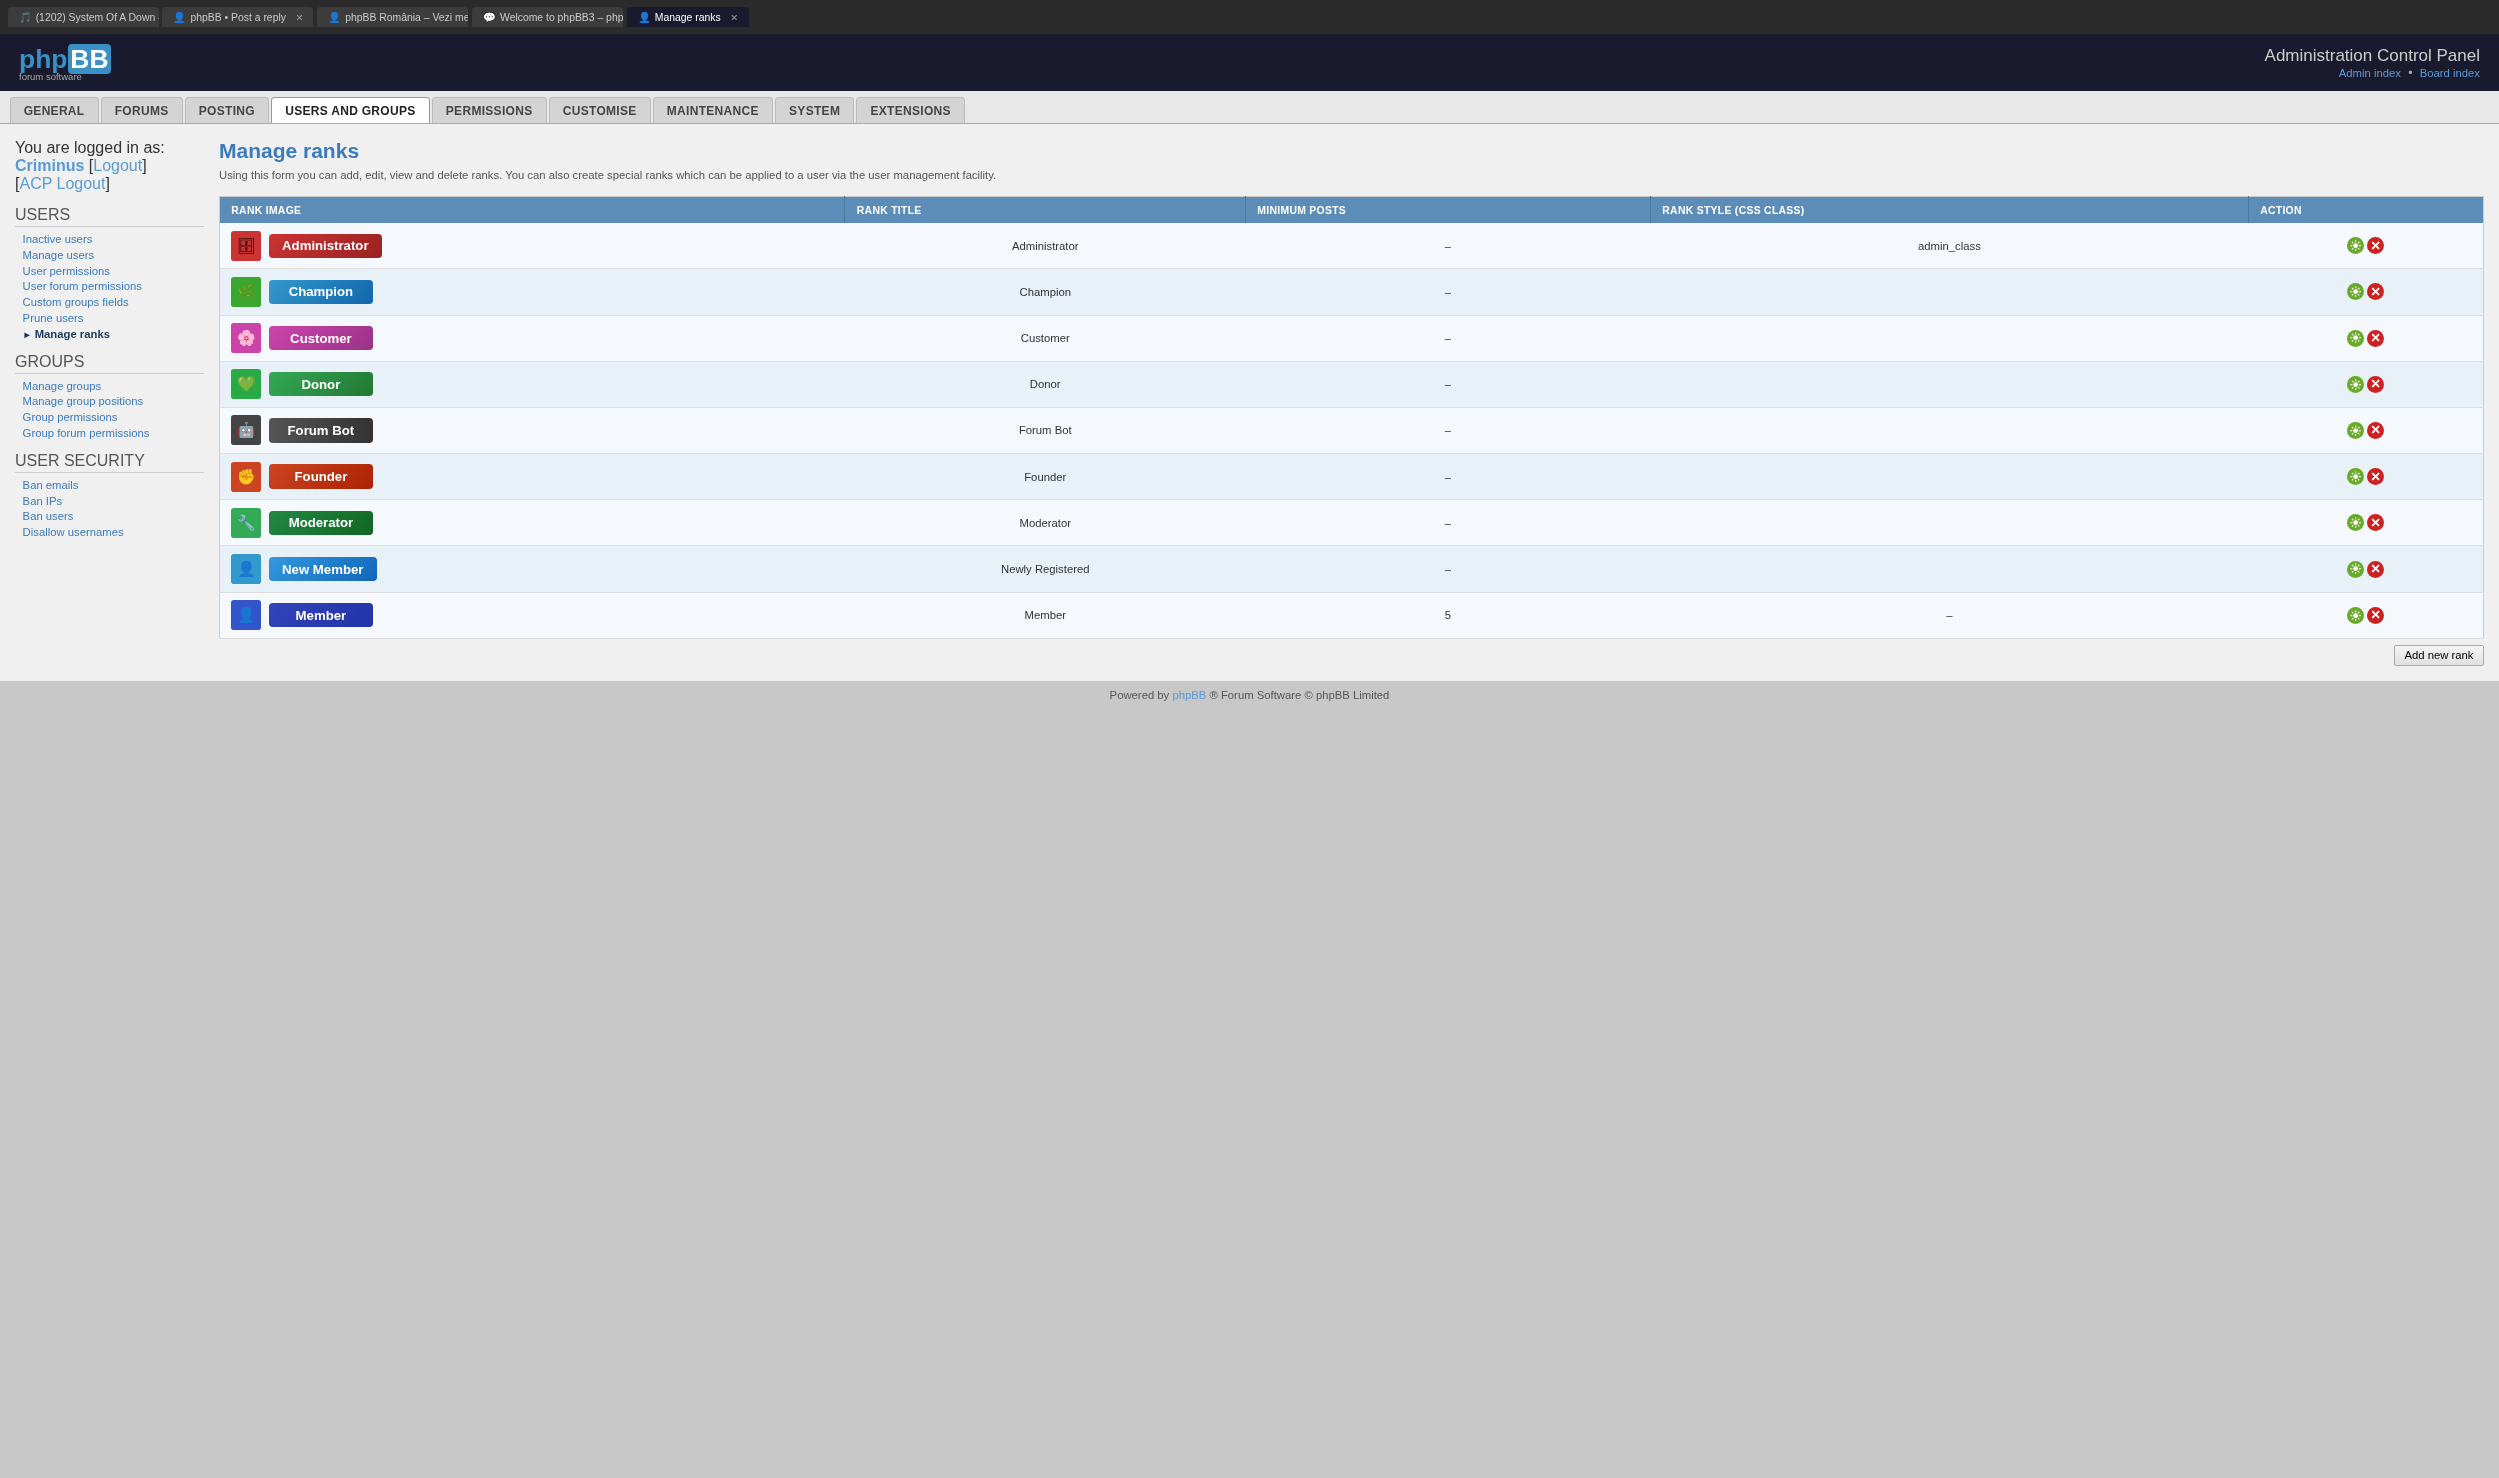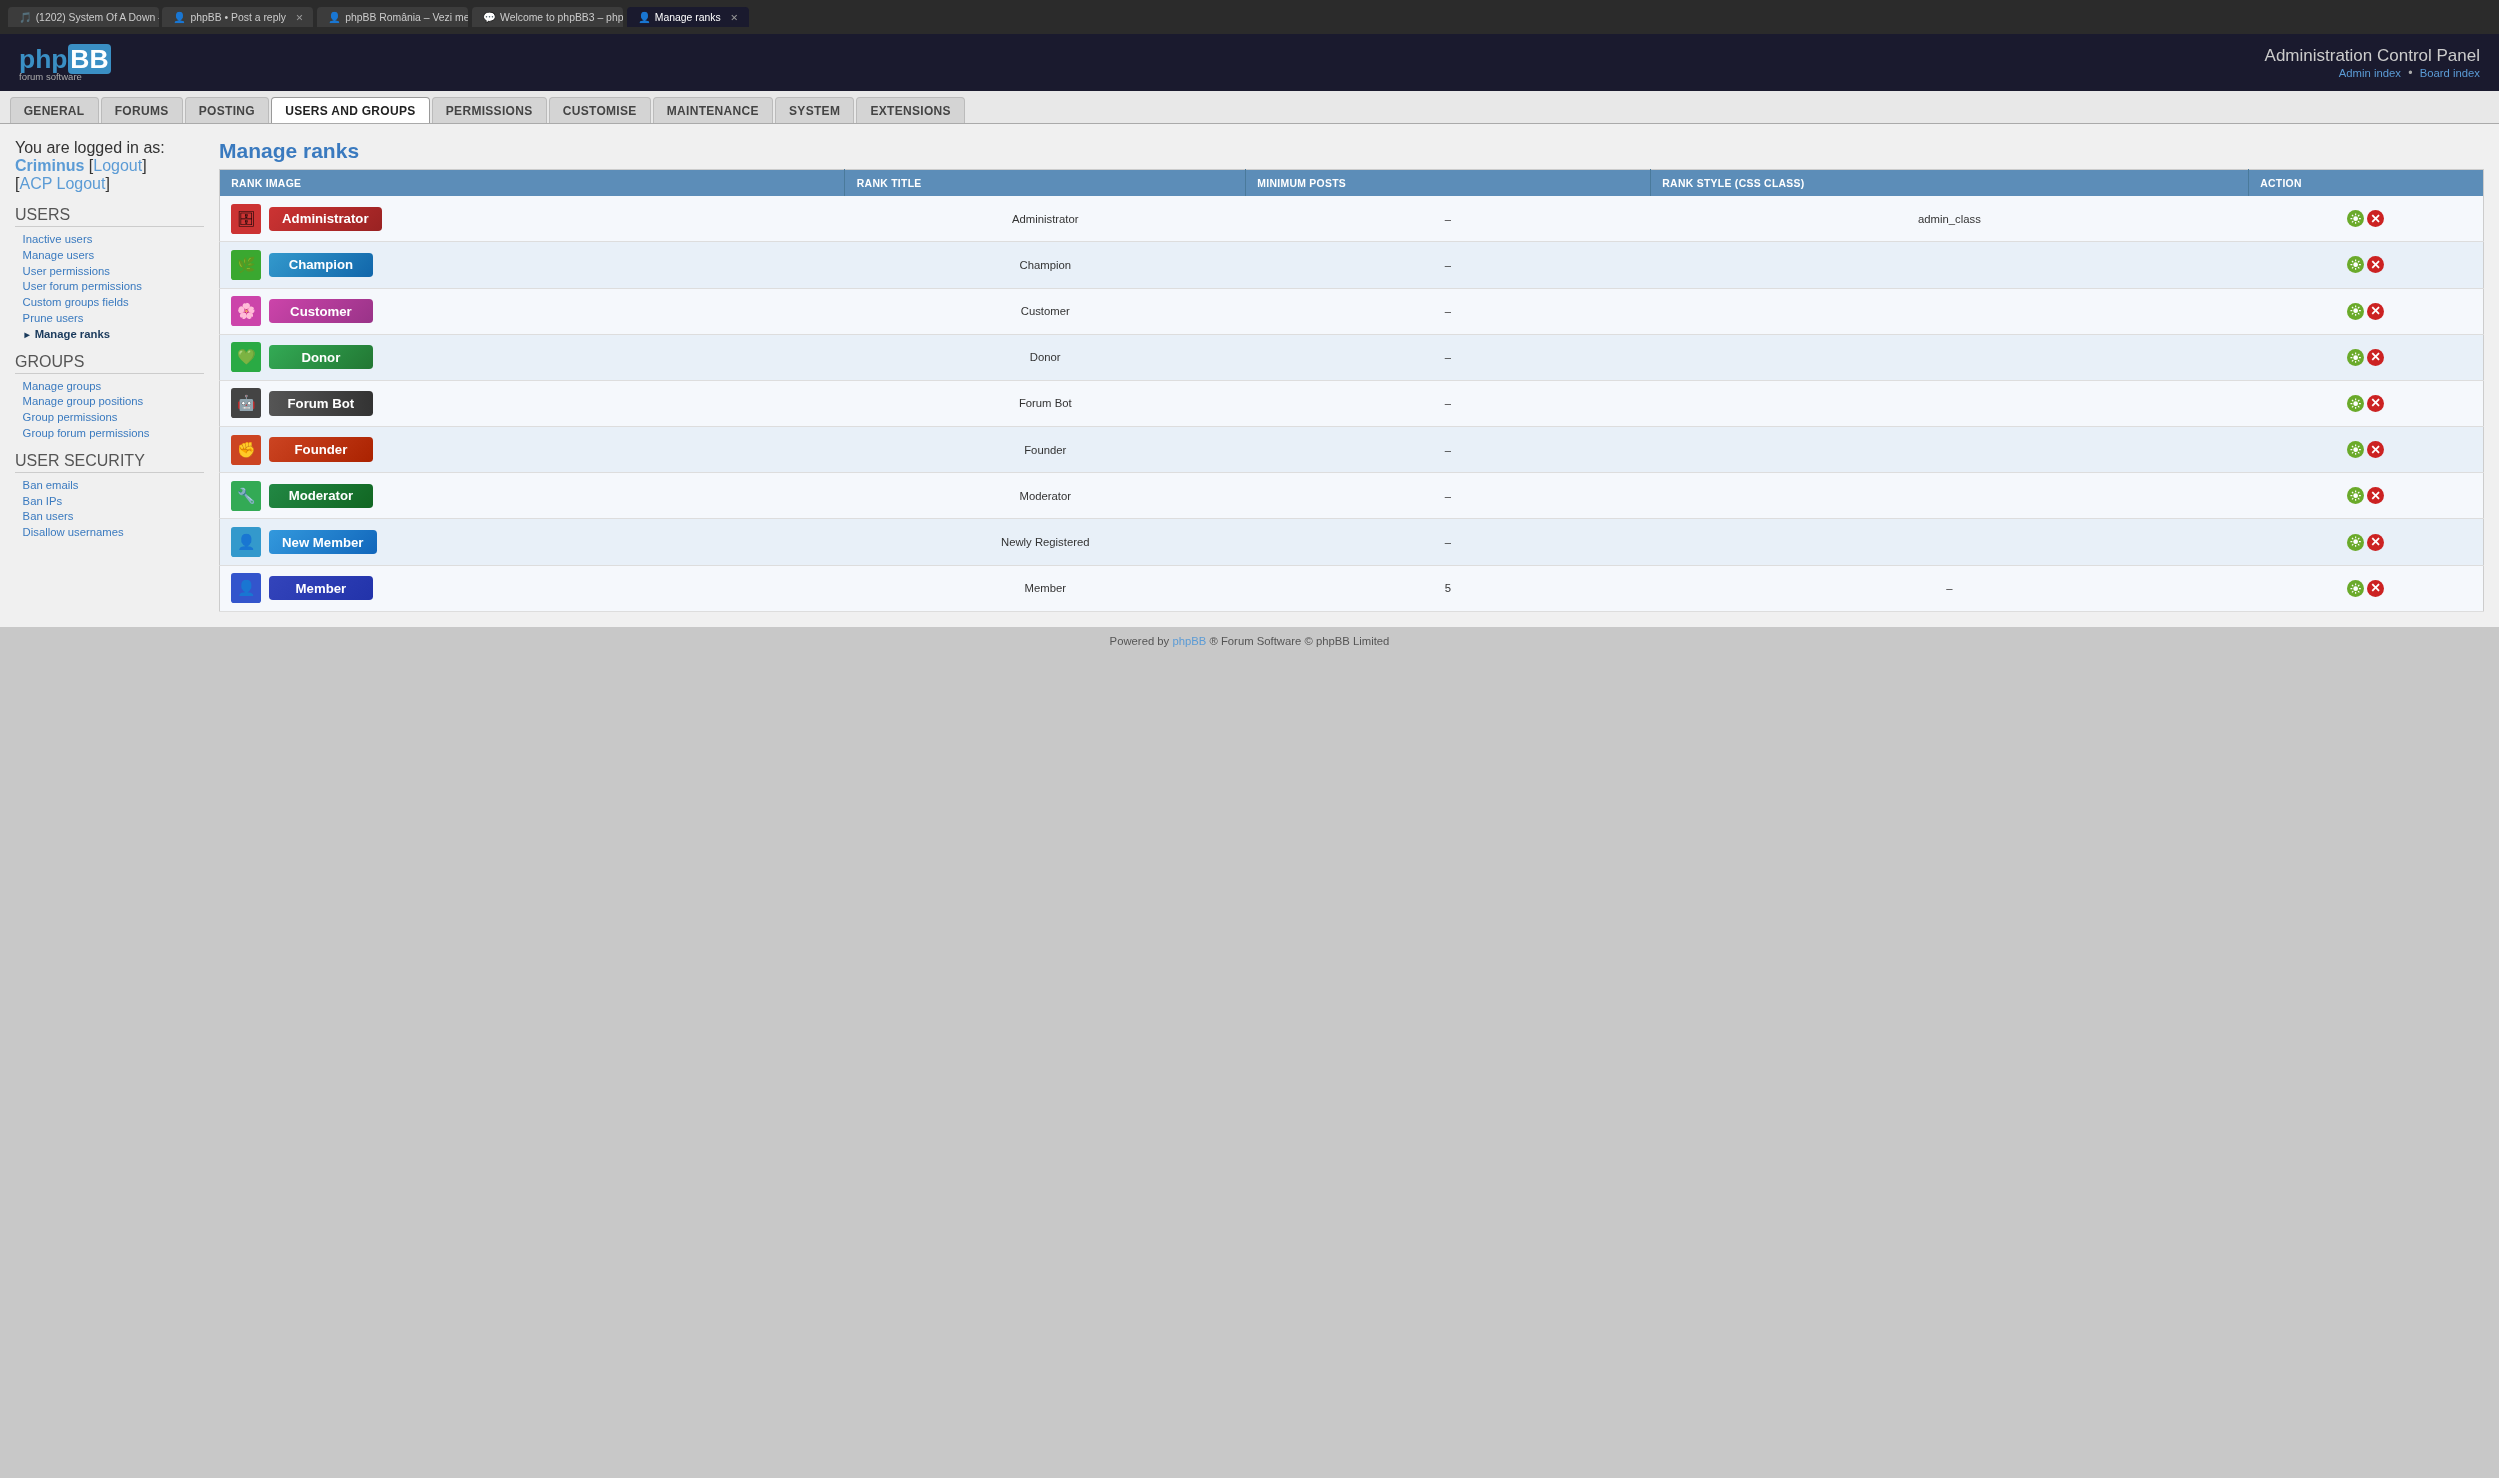--- a/index.html
+++ b/index.html
@@ -351,20 +351,21 @@
 
       <div class="sidebar-section-title">User Security</div>
       <a class="sidebar-link" href="#">Ban emails</a>
       <a class="sidebar-link" href="#">Ban IPs</a>
       <a class="sidebar-link" href="#">Ban users</a>
       <a class="sidebar-link" href="#">Disallow usernames</a>
     </div>
 
     <div class="page-content">
       <h1 class="page-title">Manage ranks</h1>
+      <p class="page-desc">Using this form you can add, edit, view and delete ranks. You can also create special ranks which can be applied to a user via the user management facility.</p>
 
       <table class="ranks-table">
         <thead>
           <tr>
             <th>Rank Image</th>
             <th>Rank Title</th>
             <th>Minimum Posts</th>
             <th>Rank Style (CSS Class)</th>
             <th>Action</th>
           </tr>
@@ -582,20 +583,23 @@
           <path d="M6 0.5v2M6 9.5v2M0.5 6h2M9.5 6h2M2.05 2.05l1.41 1.41M8.54 8.54l1.41 1.41M2.05 9.95l1.41-1.41M8.54 3.46l1.41-1.41" stroke="white" stroke-width="1.2" fill="none"></path>
         </svg>
       </span>
       <span title="Delete" style="display:inline-flex;align-items:center;justify-content:center;width:17px;height:17px;border-radius:50%;background:#cc2222;color:white;font-size:12.3px;font-weight:bold;cursor:pointer;line-height:1;">✕</span>
     </div>
               </td>
             </tr>
           </tbody>
       </table>
 
+      <div class="add-new-btn">
+        <button>Add new rank</button>
+      </div>
     </div>
 
   </div>
 </div>
 
 <div class="footer">
   <span>Powered by </span>
   <a href="#">phpBB</a>
   <span>® Forum Software © phpBB Limited</span>
 </div>

